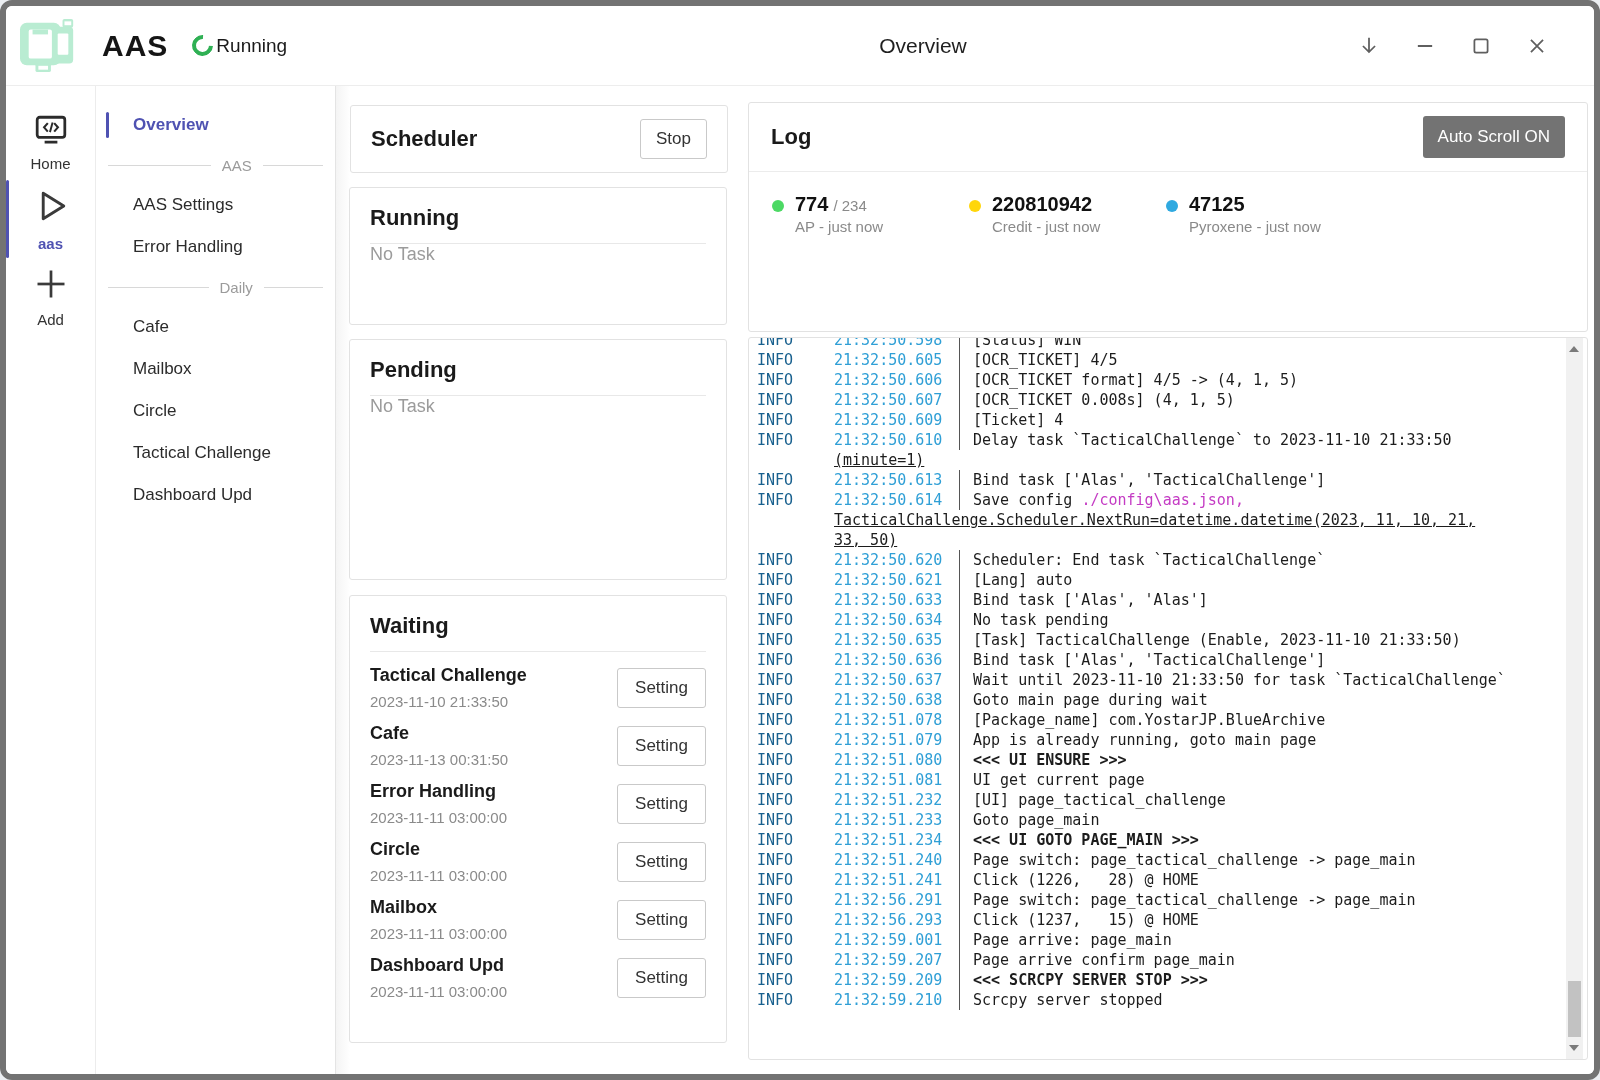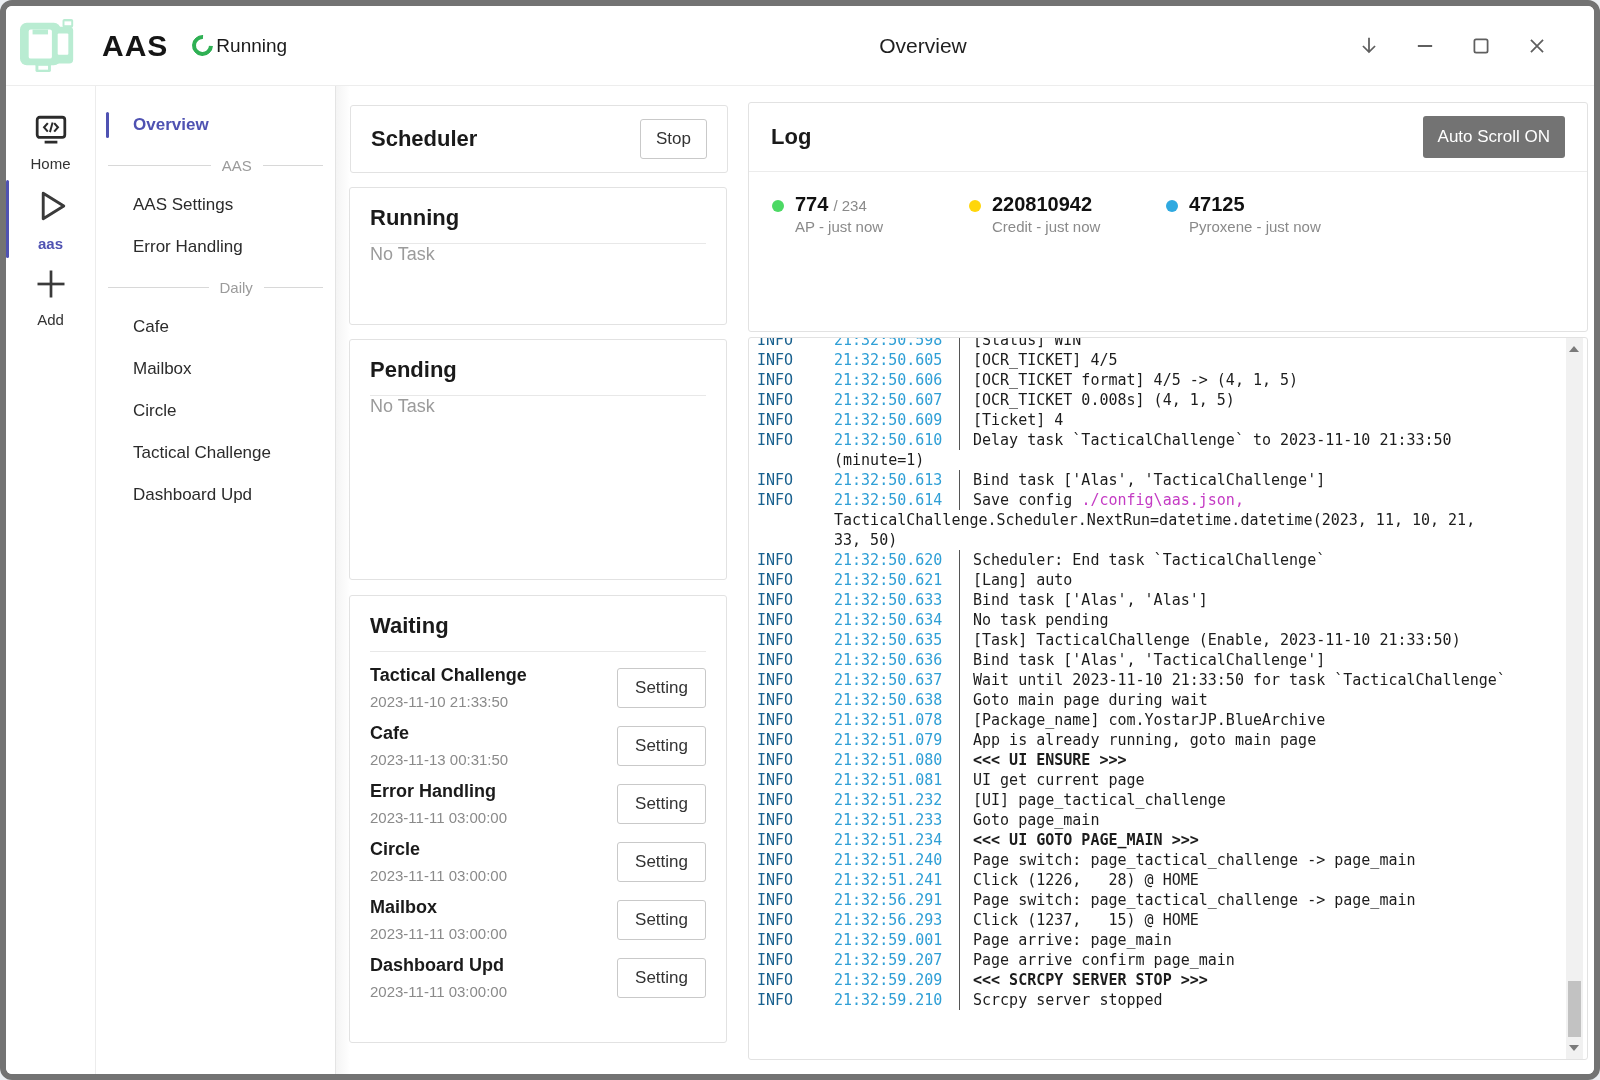--- a/index.html
+++ b/index.html
@@ -69,21 +69,21 @@
   
   #log-box { position:absolute; left:412px; top:251px; width:840px; height:723px; border:1px solid #e2e2e2; border-radius:3px; background:#fff; overflow:hidden; }
   .log-content { font-family:"DejaVu Sans Mono",monospace; font-size:15px; line-height:20px; color:#1c1c1c; margin:-8px 0 0 8px; }
   .log-line { display:flex; white-space:pre; }
   .lvl  { width:77px; flex:none; color:#19618f; }
   .time { width:125px; flex:none; color:#2f9fd6; }
   .sep  { flex:none; width:0; border-left:1px solid #555; margin-right:13px; }
   .msg  { white-space:pre-wrap; }
   .msg.bold { font-weight:bold; }
   .logpath { color:#c43bc4; }
-  .contmsg { white-space:pre; }
+  .contmsg { white-space:pre;text-decoration:underline; }
 
   
   .vscroll { position:absolute; top:0; bottom:0; right:4px; width:17px; background:#f1f1f1; }
   .varrow { position:absolute; left:3px; width:0; height:0; border-left:5.5px solid transparent; border-right:5.5px solid transparent; }
   .varrow.up   { top:8px;    border-bottom:6px solid #7a7a7a; }
   .varrow.down { bottom:8px; border-top:6px solid #7a7a7a; }
   .vthumb { position:absolute; left:2px; right:2px; bottom:22px; height:56px; background:#c2c2c2; }
 </style>
 </head>
 <body>

